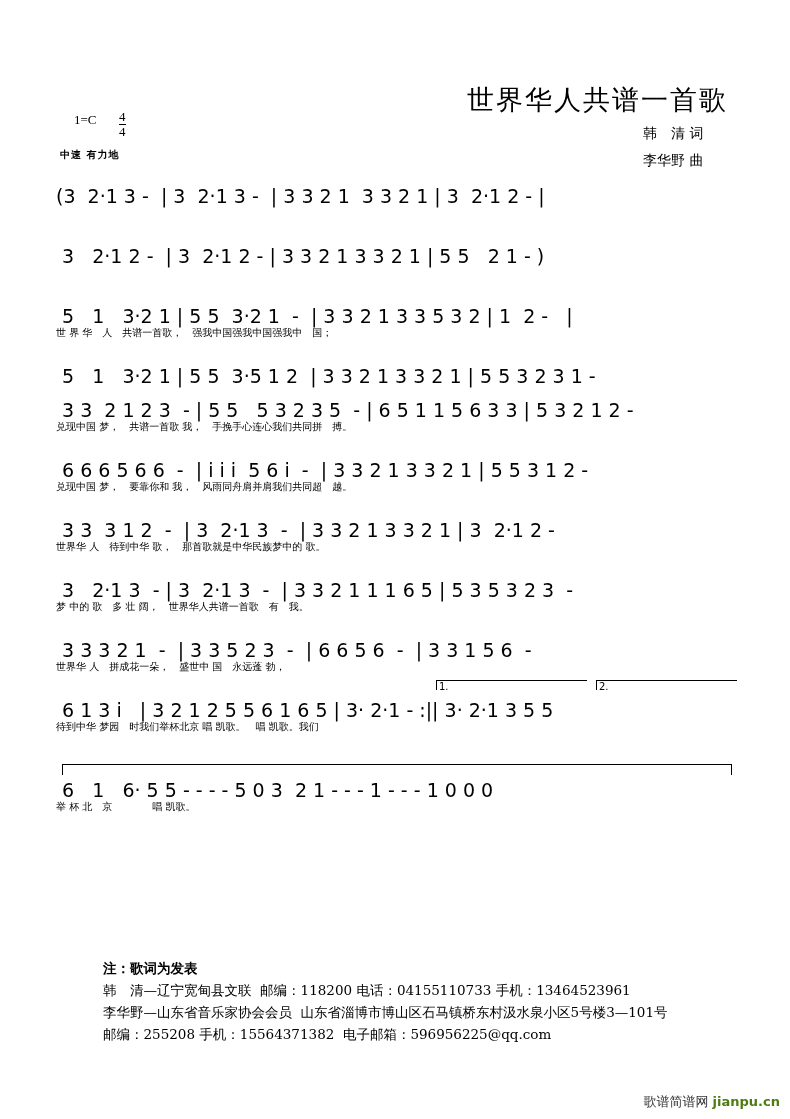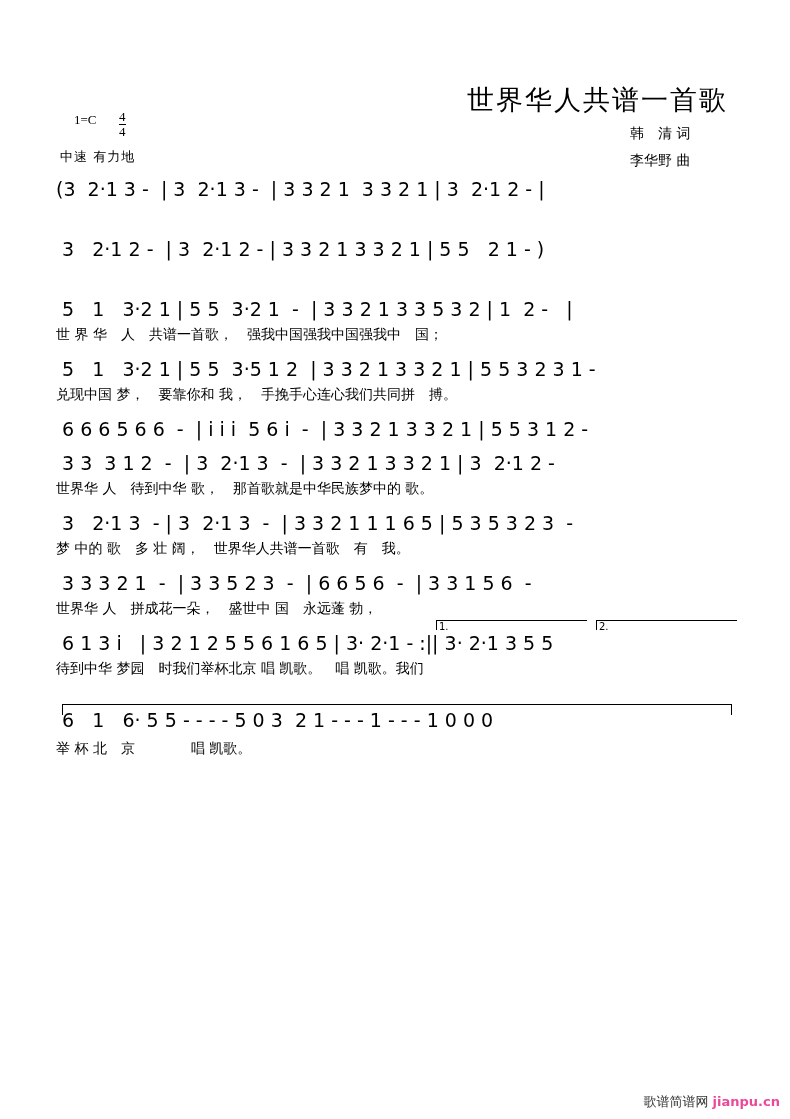--- a/index.html
+++ b/index.html
@@ -47,66 +47,66 @@
     font-size: 13px;
     text-align: center;
     line-height: 1.05;
   }
   .meter .num { display: block; }
   .meter .den { display: block; border-top: 1px solid #000; }
   .tempo {
     position: absolute;
     top: 148px;
     left: 60px;
-    font-size: 13px;
-    font-weight: normal;
+    font-size: 10px;
+    font-weight: bold;
     font-family: "DejaVu Sans", sans-serif;
     letter-spacing: 1px;
   }
   
   .credits {
     position: absolute;
     top: 120px;
     left: 630px;
     font-size: 14px;
     font-family: "DejaVu Serif", serif;
     line-height: 1.9;
   }
-  .credits div { white-space: pre; }
+  .credits div { white-space: pre; margin-left: 13px; }
   
   .systems {
     position: absolute;
     top: 172px;
     left: 56px;
     width: 678px;
   }
   .system {
     position: relative;
     margin-bottom: 0;
   }
   .notes-row {
     position: relative;
     height: 34px;
     display: flex;
-    align-items: center;
+    align-items: flex-end;
   }
   .notes {
     font-family: "DejaVu Sans", sans-serif;
     font-size: 19px;
     letter-spacing: 0px;
     white-space: pre;
     line-height: 1;
   }
   .lyrics-row {
     position: relative;
     height: 26px;
   }
   .lyrics {
     font-family: "DejaVu Serif", serif;
-    font-size: 14px;
+    font-size: 10px;
     white-space: pre;
     letter-spacing: 0px;
   }
   .spacer-row { height: 14px; }
   
   .ending {
     position: absolute;
     font-size: 10px;
     font-family: "DejaVu Sans", sans-serif;
   }
@@ -144,21 +144,21 @@
   
   .watermark {
     position: absolute;
     right: 10px;
     bottom: 8px;
     font-family: "DejaVu Sans", sans-serif;
     font-size: 13px;
     color: #333;
   }
   .watermark .red {
-    color: #ec4899;
+    color: #4d7c0f;
     font-weight: bold;
     letter-spacing: 0px;
   }
 </style>
 </head>
 <body>
 
 <div class="page">
 
   <div class="title">世界华人共谱一首歌</div>
@@ -206,28 +206,34 @@
       </div>
     </div>
 
     <div class="system">
       <div class="notes-row">
         <div class="notes"> 5   1   3·2 1 | 5 5  3·5 1 2  | 3 3 2 1 3 3 2 1 | 5 5 3 2 3 1 -</div>
       </div>
     </div>
 
     <div class="system">
-      <div class="lyrics-row">
-        <div class="lyrics">兑现中国 梦，　要靠你和 我，　手挽手心连心我们共同拼　搏。</div>
+      <div class="notes-row">
+        <div class="notes"> 3 3  2 1 2 3  - | 5 5   5 3 2 3 5  - | 6 5 1 1 5 6 3 3 | 5 3 2 1 2 -</div>
+      </div>
+      <div class="lyrics-row">
+        <div class="lyrics">兑现中国 梦，　共谱一首歌 我，　手挽手心连心我们共同拼　搏。</div>
       </div>
     </div>
 
     <div class="system">
       <div class="notes-row">
         <div class="notes"> 6 6 6 5 6 6  -  | i i i  5 6 i  -  | 3 3 2 1 3 3 2 1 | 5 5 3 1 2 -</div>
+      </div>
+      <div class="lyrics-row">
+        <div class="lyrics">兑现中国 梦，　要靠你和 我，　风雨同舟肩并肩我们共同超　越。</div>
       </div>
     </div>
 
     <div class="system">
       <div class="notes-row">
         <div class="notes"> 3 3  3 1 2  -  | 3  2·1 3  -  | 3 3 2 1 3 3 2 1 | 3  2·1 2 -</div>
       </div>
       <div class="lyrics-row">
         <div class="lyrics">世界华 人　待到中华 歌，　那首歌就是中华民族梦中的 歌。</div>
       </div>
@@ -275,19 +281,25 @@
       <div class="notes-row" style="height:40px;">
         <div class="notes"> 6   1   6· 5 5 - - - - 5 0 3  2 1 - - - 1 - - - 1 0 0 0</div>
       </div>
       <div class="lyrics-row">
         <div class="lyrics">举 杯 北　京　　　　唱 凯歌。</div>
       </div>
     </div>
 
   </div>
 
+  <div class="notes-block">
+    <div class="l1">注：歌词为发表</div>
+    <div>韩　清—辽宁宽甸县文联  邮编：118200 电话：04155110733 手机：13464523961</div>
+    <div>李华野—山东省音乐家协会会员  山东省淄博市博山区石马镇桥东村汲水泉小区5号楼3—101号</div>
+    <div>邮编：255208 手机：15564371382  电子邮箱：596956225@qq.com</div>
+  </div>
 
   <div class="watermark">
     <span>歌谱简谱网</span>
     <span class="red">jianpu.cn</span>
   </div>
 
 </div>
 
 </body></html>

